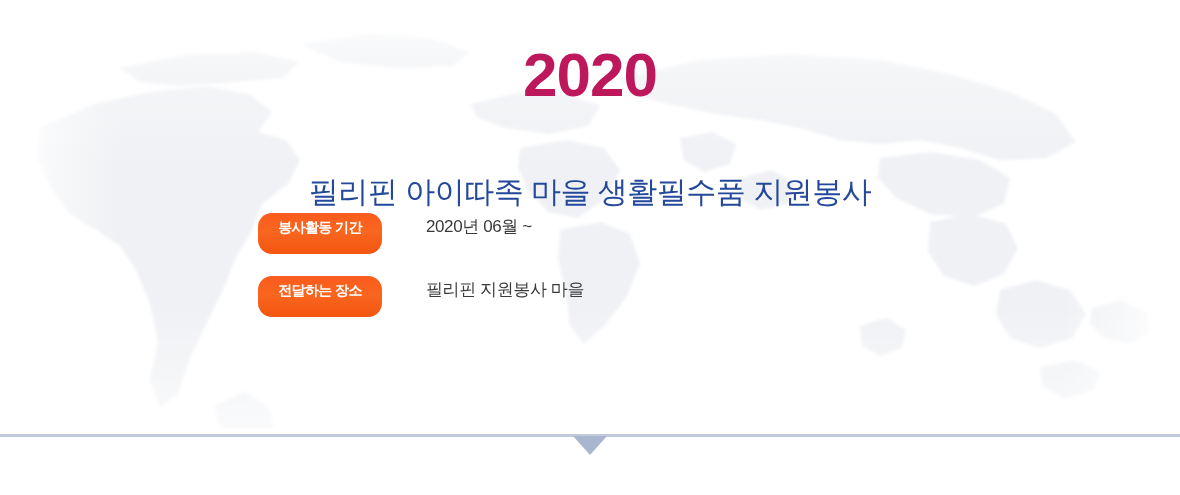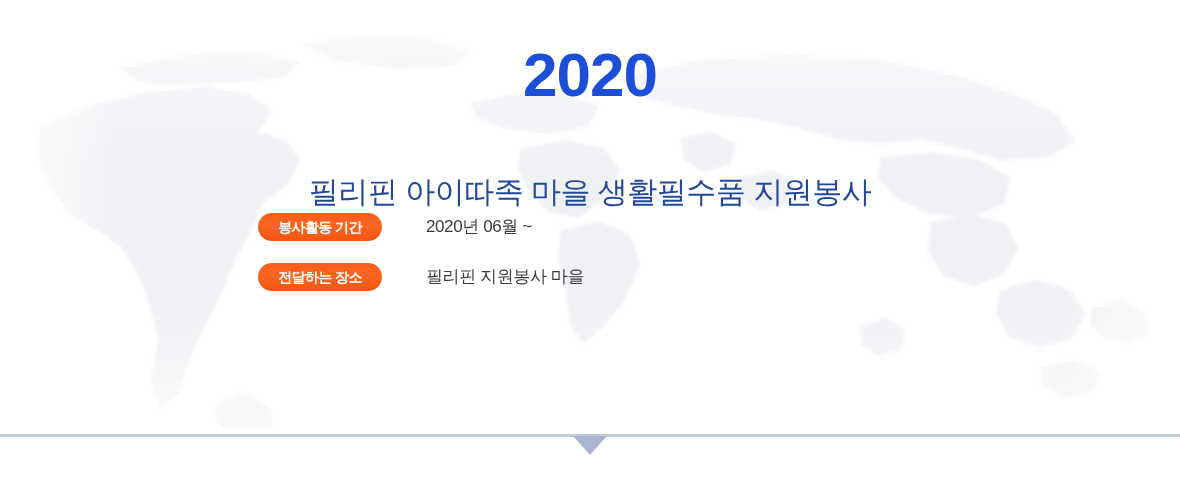--- a/index.html
+++ b/index.html
@@ -59,21 +59,21 @@
 
   .year {
     position: absolute;
     left: 0; right: 0;
     top: 44px;
     text-align: center;
     font-size: 62px;
     line-height: 1;
     font-weight: bold;
     letter-spacing: -1px;
-    color: #1d4ed8;
+    color: #be185d;
   }
 
   .subtitle {
     position: absolute;
     left: 0; right: 0;
     top: 135px;
     text-align: center;
     font-size: 30px;
     line-height: 1.15;
     font-weight: 400;
@@ -93,21 +93,21 @@
   .row {
     display: flex;
     align-items: flex-start;
     margin-bottom: 22px;
   }
   .row:last-child { margin-bottom: 0; }
 
   .badge {
     flex: 0 0 auto;
     width: 124px;
-    height: 28px;
+    height: 41px;
     border-radius: 14px;
     background: linear-gradient(180deg, #fb5b1d 0%, #f8661f 45%, #f4550f 100%);
     color: #ffffff;
     font-size: 14px;
     font-weight: bold;
     line-height: 28px;
     text-align: center;
     letter-spacing: -0.6px;
     white-space: nowrap;
   }

